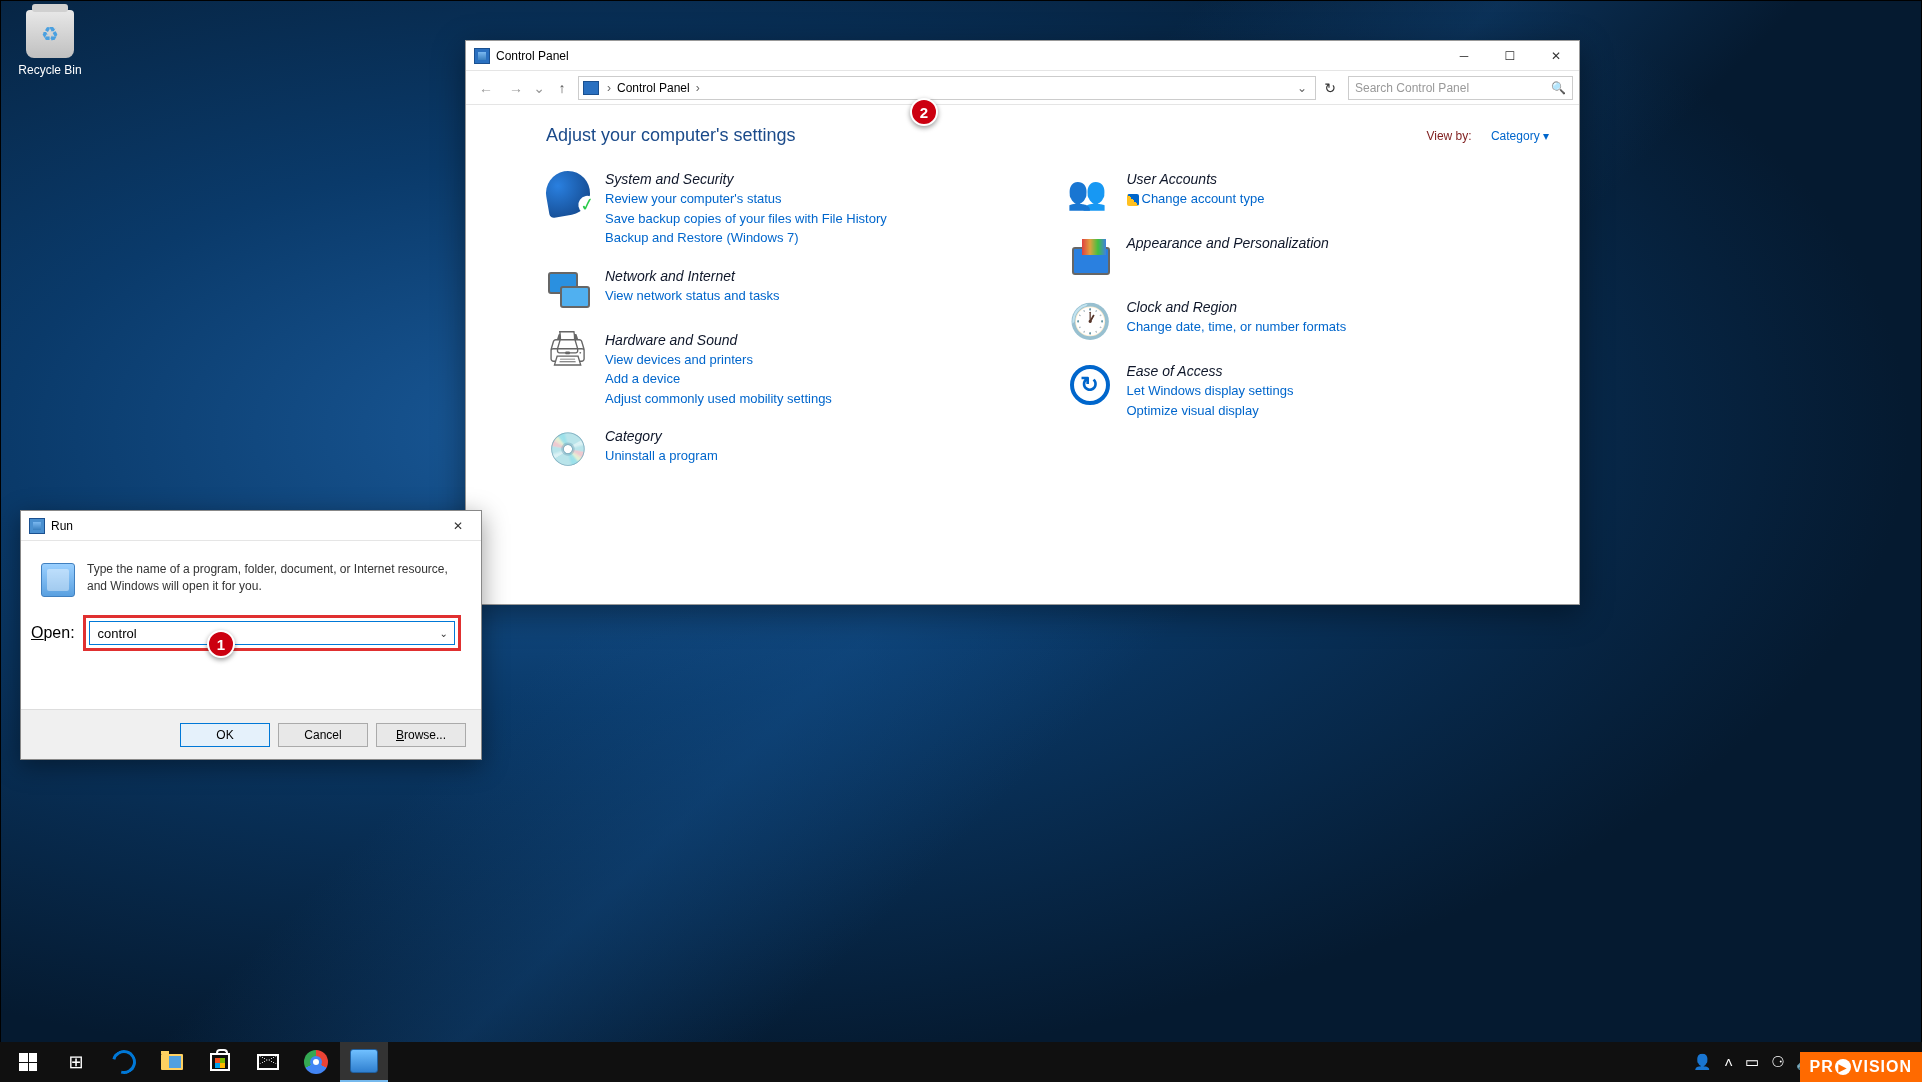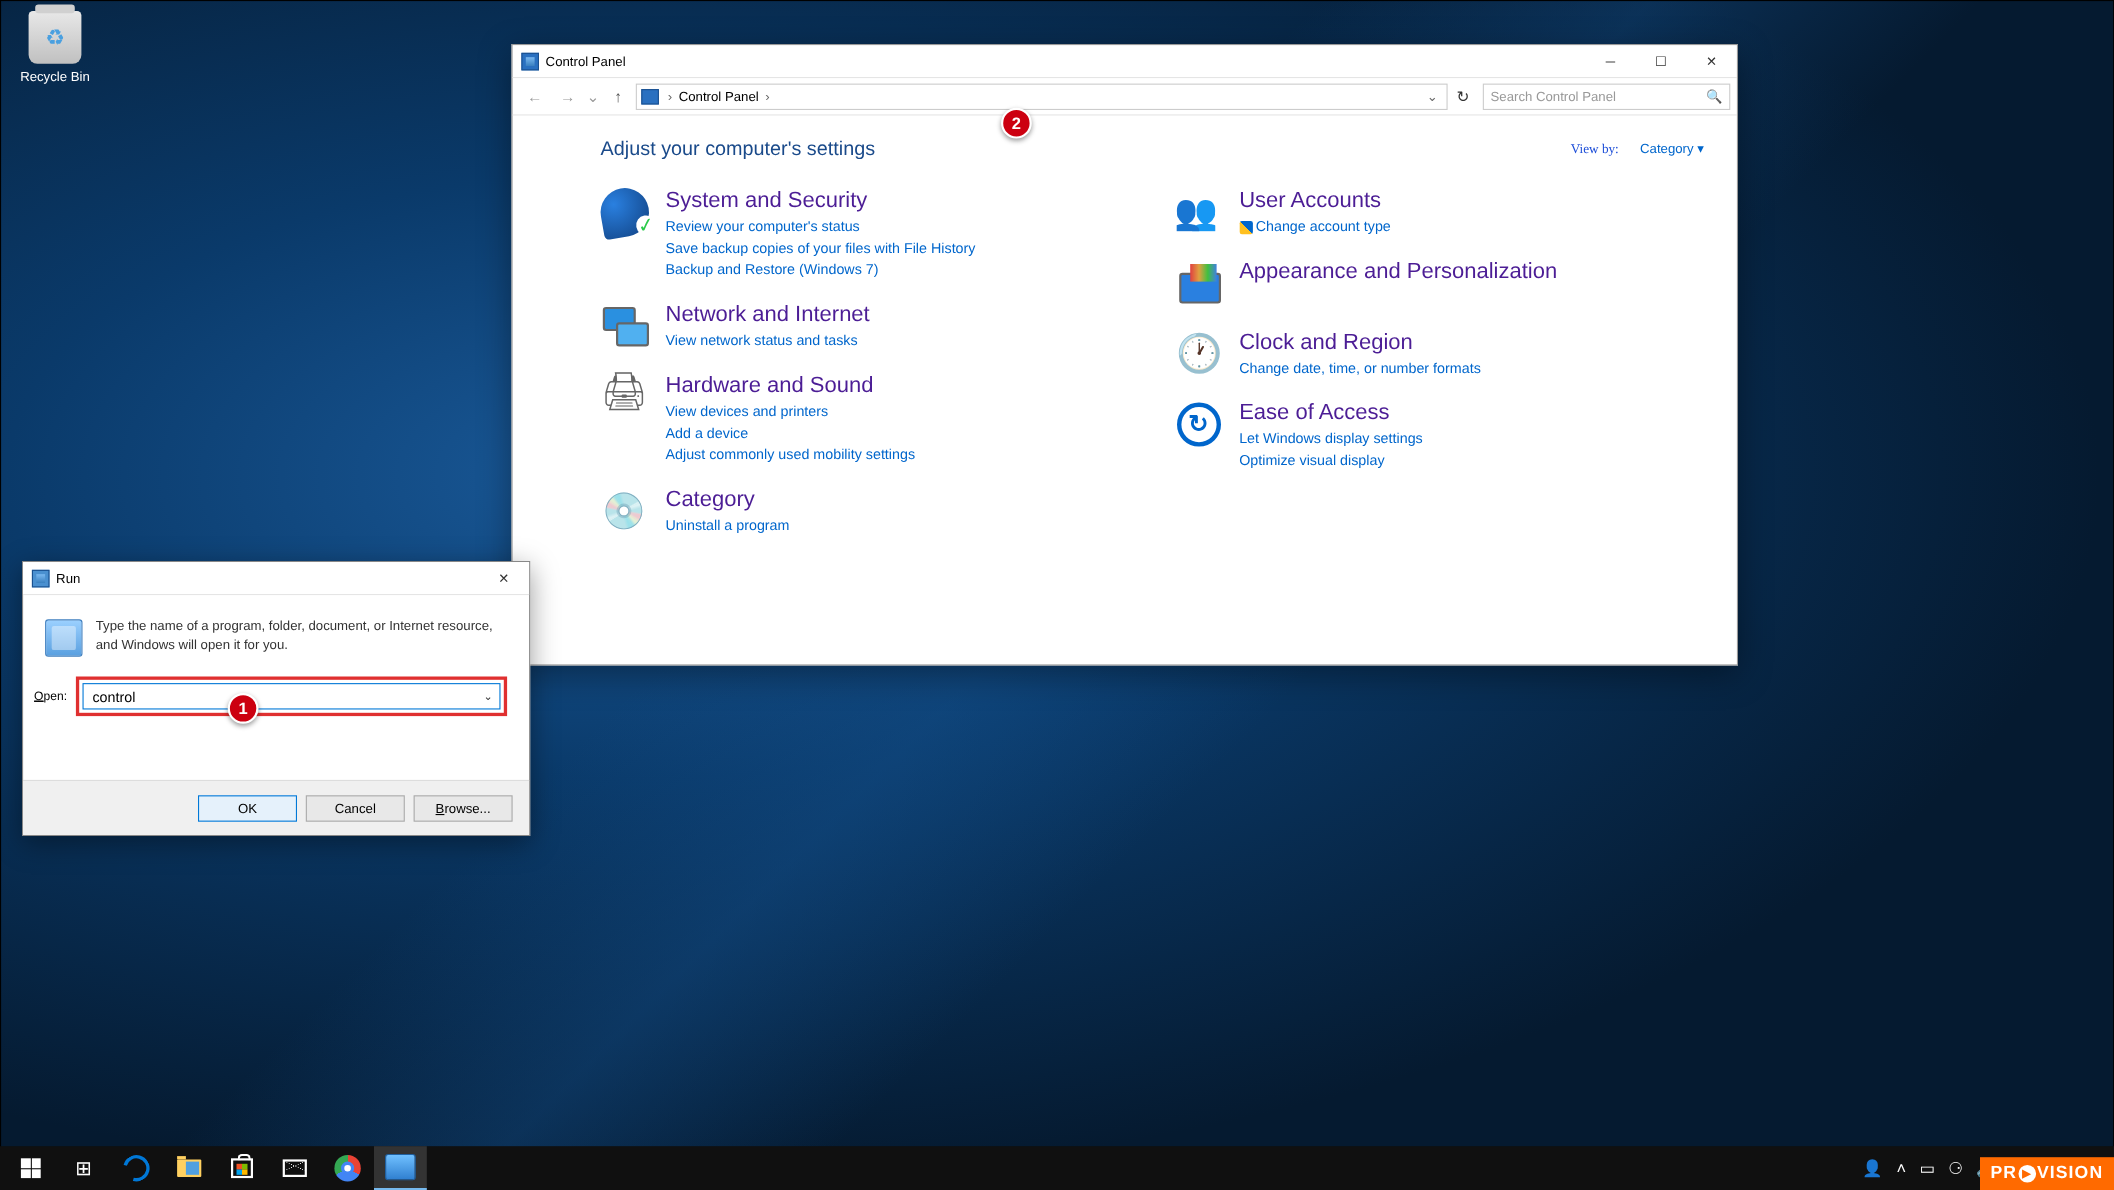--- a/index.html
+++ b/index.html
@@ -30,28 +30,28 @@
     .bc-sep { margin:0 6px; color:#666; }
     .bc-drop { margin-left:auto; color:#666; padding:0 4px; }
     .refresh { width:24px; text-align:center; font-size:14px; color:#333; }
     .search-box { width:225px; height:24px; border:1px solid #ccc; display:flex; align-items:center; padding:0 6px; font-size:12px; color:#999; margin-left:4px; }
     .search-box .mag { margin-left:auto; color:#555; }
 
     .cp-body { padding:20px 30px 0 80px; }
     .cp-header { display:flex; align-items:center; margin-bottom:25px; }
     .cp-title { color:#1a4a8a; font-size:18px; }
     .viewby { margin-left:auto; font-size:12px; }
-    .viewby span.lbl { color:#1d4ed8;font-family:Liberation Serif, serif; }
+    .viewby span.lbl { color:#7f1d1d; }
     .viewby span.val { color:#0066cc; margin-left:16px; }
 
     .cp-cols { display:flex; gap:40px; }
     .cp-col { flex:1; }
     .cp-item { display:flex; margin-bottom:20px; gap:15px; }
     .cp-icon { width:44px; height:44px; flex-shrink:0; display:flex; align-items:center; justify-content:center; font-size:30px; }
-    .cp-item h3 { color:#4c1d95; font-size:20px; font-weight:400; margin-bottom:2px; }
+    .cp-item h3 { color:#0f172a; font-size:14px; font-weight:400; margin-bottom:2px;font-style:italic; }
     .cp-item a { display:block; color:#0066cc; font-size:13px; text-decoration:none; line-height:1.5; }
     .shield-small { display:inline-block; width:12px; height:12px; background:linear-gradient(45deg,#ffc020 50%,#0066cc 50%); margin-right:3px; border-radius:2px; vertical-align:middle; }
 
     
     .i-shield { background: radial-gradient(circle at 30% 30%, #2a80e0, #104080); border-radius:50% 50% 50% 10%; transform:rotate(-10deg); position:relative; }
     .i-shield::after { content:'✓'; color:#2aca4a; font-size:18px; position:absolute; right:-4px; bottom:-2px; background:#fff; border-radius:50%; width:18px; height:18px; line-height:18px; text-align:center; }
     .i-network { position:relative; }
     .i-network::before { content:''; position:absolute; width:26px; height:18px; background:#2a90e0; border:2px solid #666; border-radius:3px; left:2px; top:4px; }
     .i-network::after { content:''; position:absolute; width:26px; height:18px; background:#50b0f0; border:2px solid #666; border-radius:3px; left:14px; top:18px; }
     .i-hardware { position:relative; }
@@ -67,21 +67,21 @@
     .i-clock::before { content:'🕐'; font-size:34px; position:absolute; left:2px; }
     .i-ease { width:40px; height:40px; border:4px solid #0066cc; border-radius:50%; display:flex; align-items:center; justify-content:center; color:#0066cc; font-size:22px; font-weight:bold; }
 
     
     .window#run { position:absolute; left:20px; top:510px; width:462px; height:250px; background:#fff; border:1px solid #888; box-shadow:0 6px 24px rgba(0,0,0,0.4); }
     #run .titlebar { background:#fff; }
     .run-body { padding:20px 20px 0 20px; display:flex; gap:12px; font-size:12px; color:#333; }
     .run-icon { width:34px; height:34px; flex-shrink:0; background: linear-gradient(#9bd0ff,#5aa0e0); border:1px solid #4080c0; border-radius:3px; position:relative; margin-top:2px; }
     .run-icon::after { content:''; position:absolute; inset:5px; background:rgba(255,255,255,0.4); border-radius:2px; }
     .run-open-row { padding:18px 20px 0 10px; display:flex; align-items:center; gap:8px; }
-    .run-open-row label { font-size:11px; text-decoration-color:transparent; }
+    .run-open-row label { font-size:16px; text-decoration-color:transparent; }
     .run-open-row label::first-letter { text-decoration:underline; }
     .combobox-wrap { position:relative; flex:1; border:3px solid #e03030; padding:3px; }
     .combobox { width:100%; height:24px; border:1px solid #0078d7; padding:0 22px 0 8px; font-size:13px; outline:none; background:#fff; }
     .combo-arrow { position:absolute; right:10px; top:50%; transform:translateY(-50%); font-size:10px; color:#333; pointer-events:none; }
     .run-buttons { position:absolute; bottom:0; left:0; right:0; height:50px; background:#f0f0f0; display:flex; align-items:center; justify-content:flex-end; padding:0 15px; gap:8px; border-top:1px solid #ddd; }
     .btn { width:90px; height:24px; font-size:12px; border:1px solid #aaa; background:#e8e8e8; }
     .btn.primary { border:1px solid #0078d7; background:#e5f1fb; }
 
     
     .callout { position:absolute; width:28px; height:28px; border-radius:50%; background:#cc0010; border:2px solid #fff; color:#fff; font-weight:bold; font-size:15px; display:flex; align-items:center; justify-content:center; box-shadow:0 2px 5px rgba(0,0,0,0.4); }

